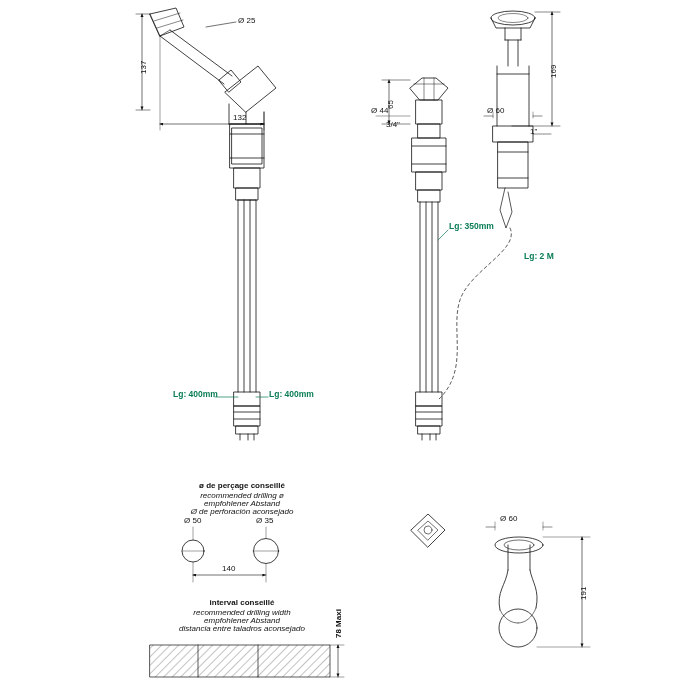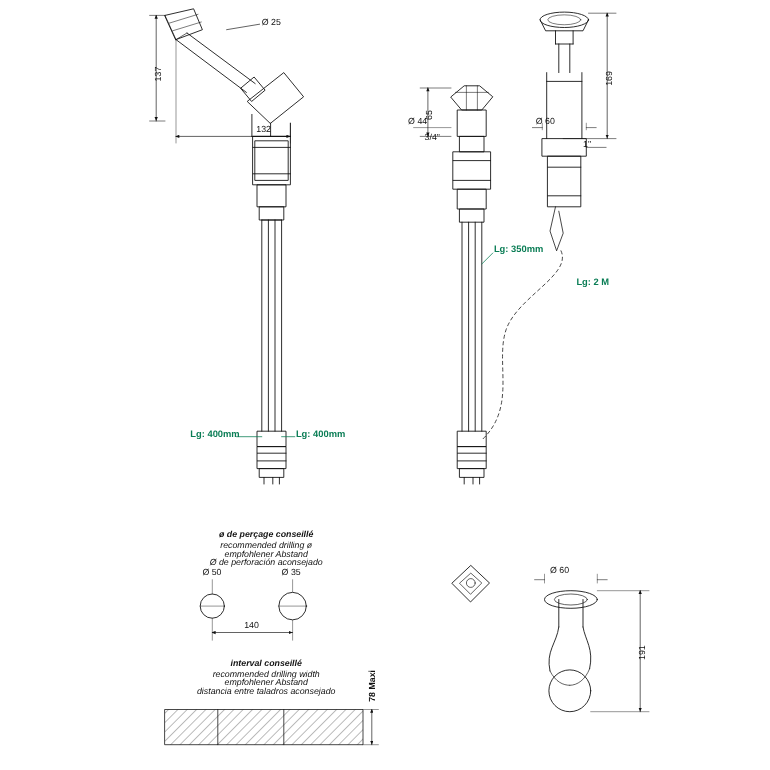--- a/index.html
+++ b/index.html
@@ -17,21 +17,21 @@
     position:absolute;
     font-size:8px;
     color:#111;
     white-space:nowrap;
     line-height:1.15;
   }
   .lbl.b{font-weight:bold;}
   .lbl.i{font-style:italic;}
   .lbl.green{color:#0a7d55;font-weight:bold;font-size:8.5px;text-align:right;}
   .lbl.rot{transform-origin:0 0;}
-  .center{text-align:center;font-style:italic;}
+  .center{text-align:center;}
 </style>
 </head>
 <body>
 
 <div id="stage">
 
 <svg viewBox="0 0 700 700">
   <defs>
     <marker id="ar" markerWidth="7" markerHeight="7" refX="6" refY="2.5" orient="auto">
       <path d="M0,0 L6,2.5 L0,5 z" fill="#111"></path>

